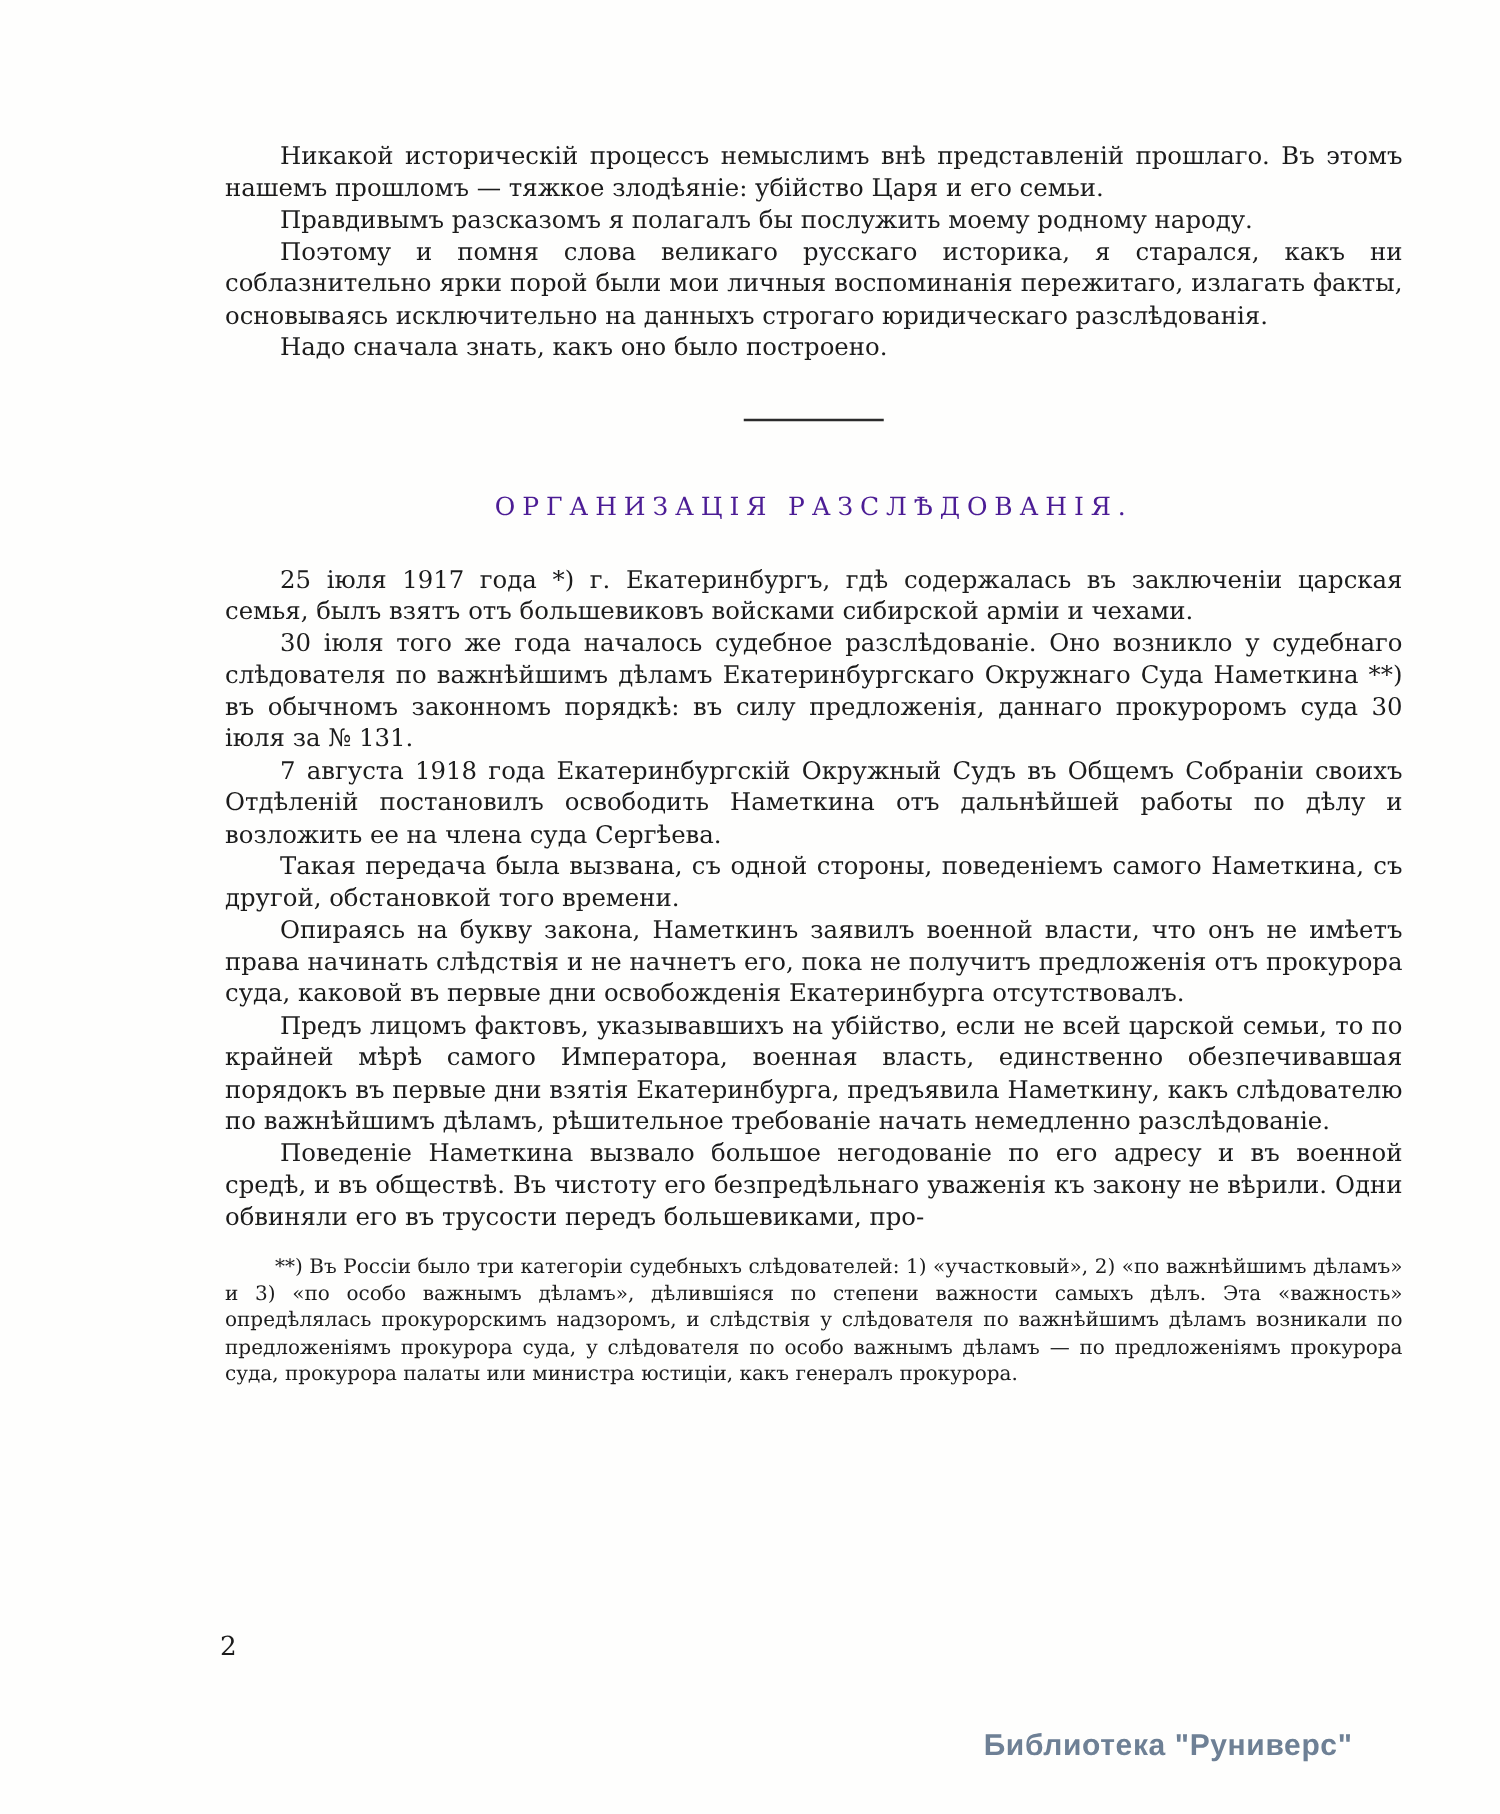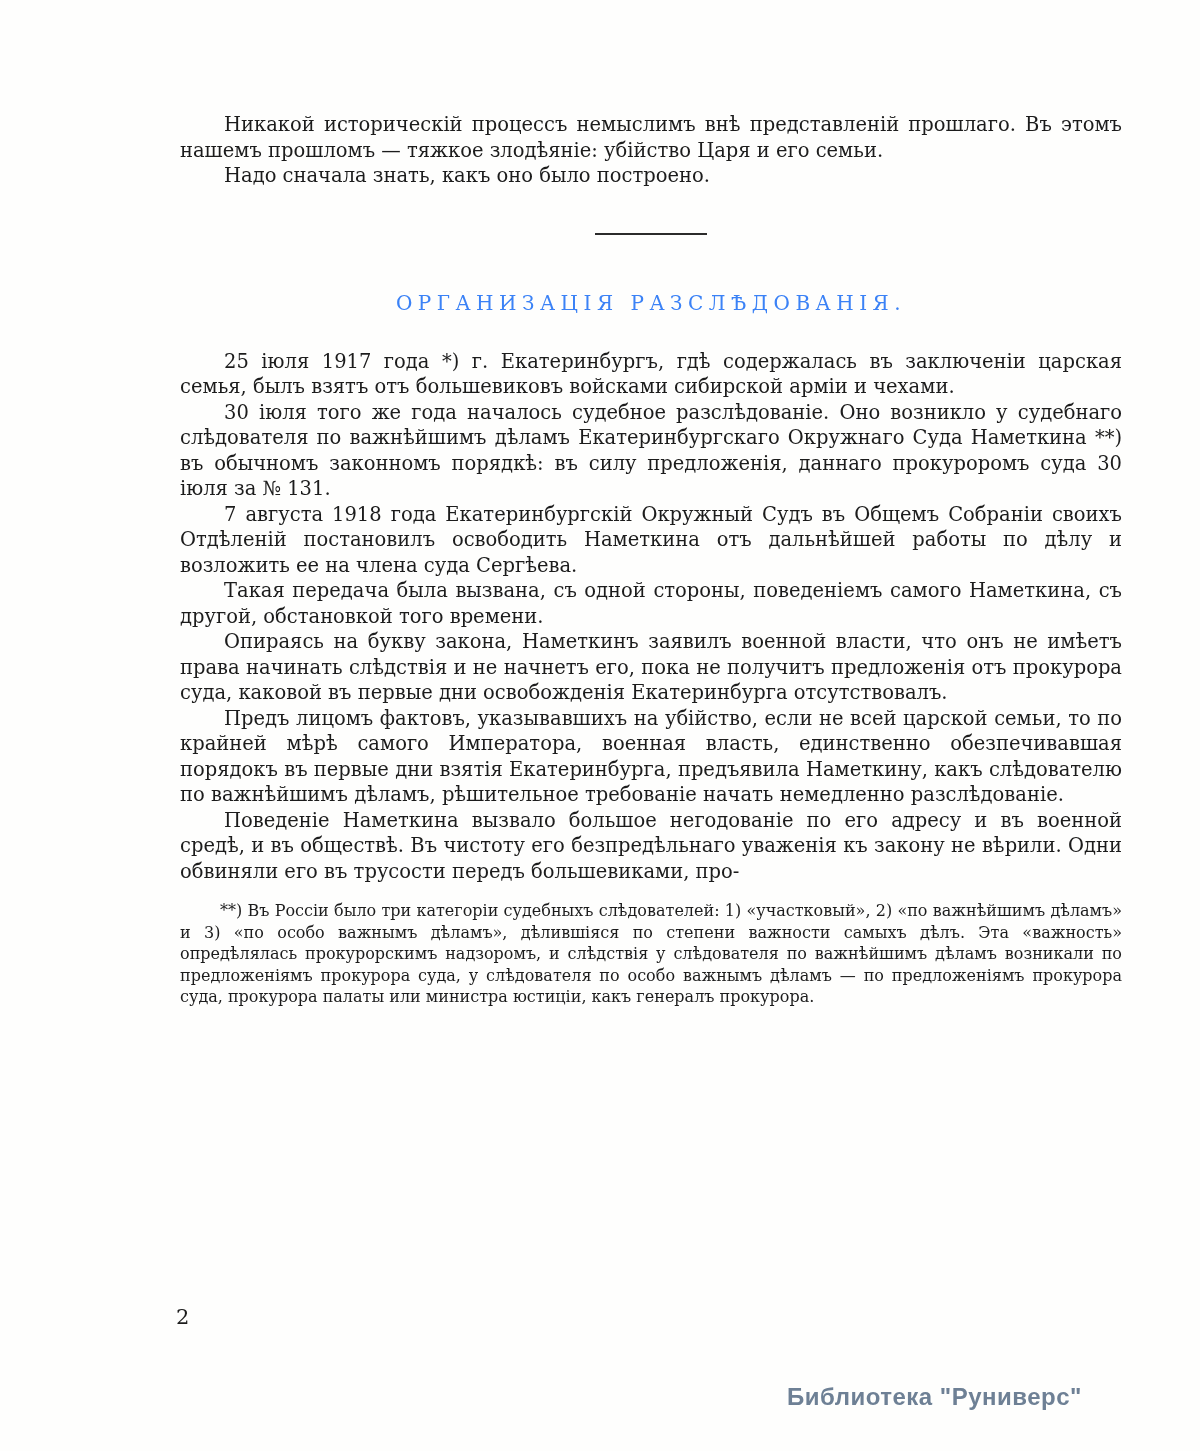--- a/index.html
+++ b/index.html
@@ -31,21 +31,21 @@
     height: 2px;
     background: #2b2b2b;
     margin: 44px auto 0 auto;
   }
   .section-heading {
     margin: 56px 0 34px 0;
     font-size: 20px;
     font-weight: normal;
     letter-spacing: 5.5px;
     text-align: center;
-    color: #3b82f6;
+    color: #4c1d95;
   }
   .footnotes {
     margin-top: 16px;
   }
   .footnotes p {
     margin: 0;
     font-size: 16px;
     line-height: 21.5px;
     text-align: justify;
     text-indent: 40px;
@@ -68,20 +68,22 @@
     letter-spacing: 0.5px;
   }
 </style>
 </head>
 <body>
 
 <div class="page">
 
   <div class="intro">
     <p>Никакой историческій процессъ немыслимъ внѣ представленій прошлаго. Въ этомъ нашемъ прошломъ — тяжкое злодѣяніе: убійство Царя и его семьи.</p>
+    <p>Правдивымъ разсказомъ я полагалъ бы послужить моему родному народу.</p>
+    <p>Поэтому и помня слова великаго русскаго историка, я старался, какъ ни соблазнительно ярки порой были мои личныя воспоминанія пережитаго, излагать факты, основываясь исключительно на данныхъ строгаго юридическаго разслѣдованія.</p>
     <p>Надо сначала знать, какъ оно было построено.</p>
   </div>
 
   <div class="divider"></div>
 
   <h1 class="section-heading">ОРГАНИЗАЦІЯ РАЗСЛѢДОВАНІЯ.</h1>
 
   <div class="body">
     <p>25 іюля 1917 года *) г. Екатеринбургъ, гдѣ содержалась въ заключеніи царская семья, былъ взятъ отъ большевиковъ войсками сибирской арміи и чехами.</p>
     <p>30 іюля того же года началось судебное разслѣдованіе. Оно возникло у судебнаго слѣдователя по важнѣйшимъ дѣламъ Екатеринбургскаго Окружнаго Суда Наметкина **) въ обычномъ законномъ порядкѣ: въ силу предложенія, даннаго прокуроромъ суда 30 іюля за № 131.</p>

